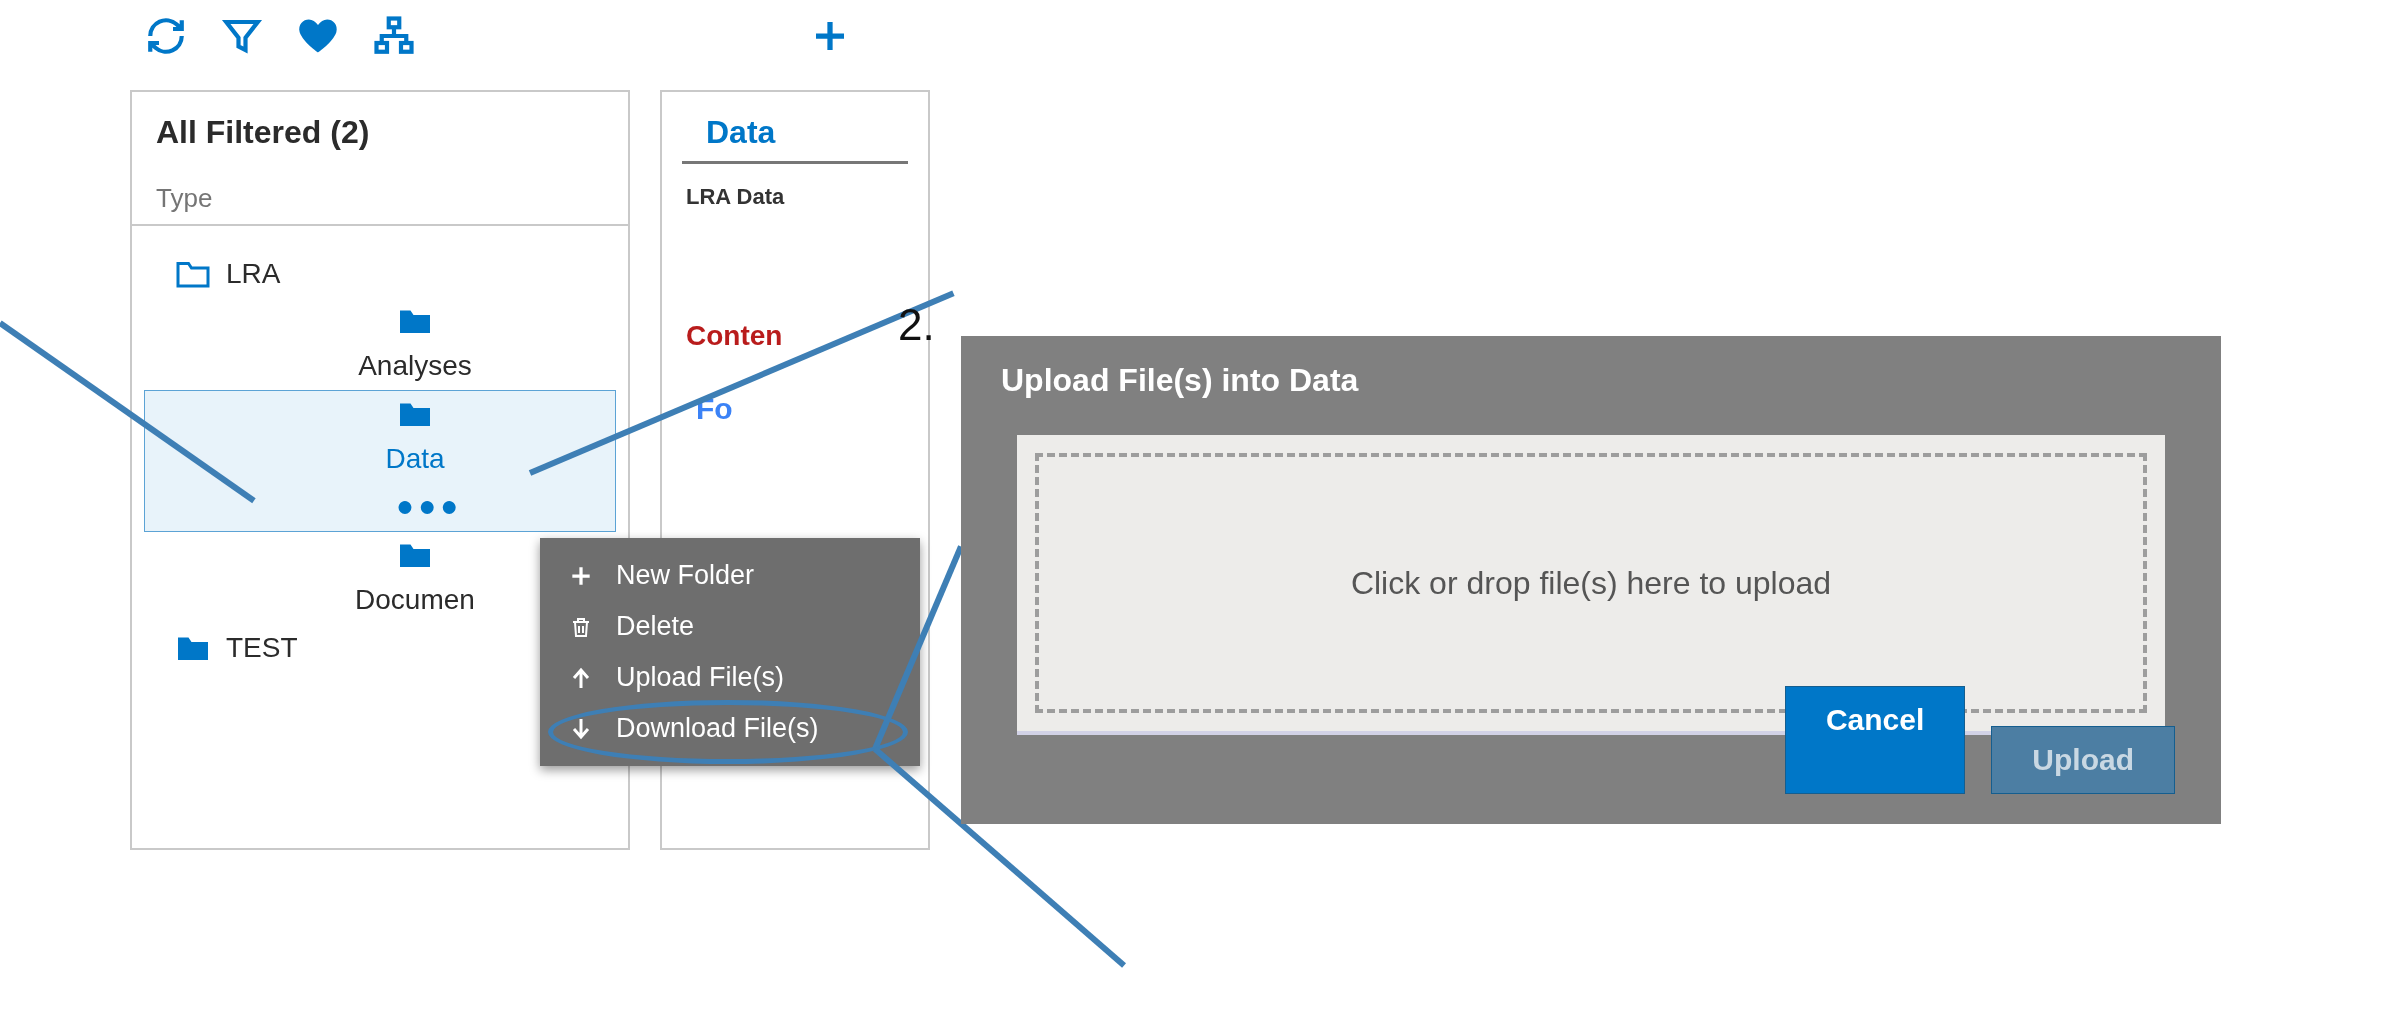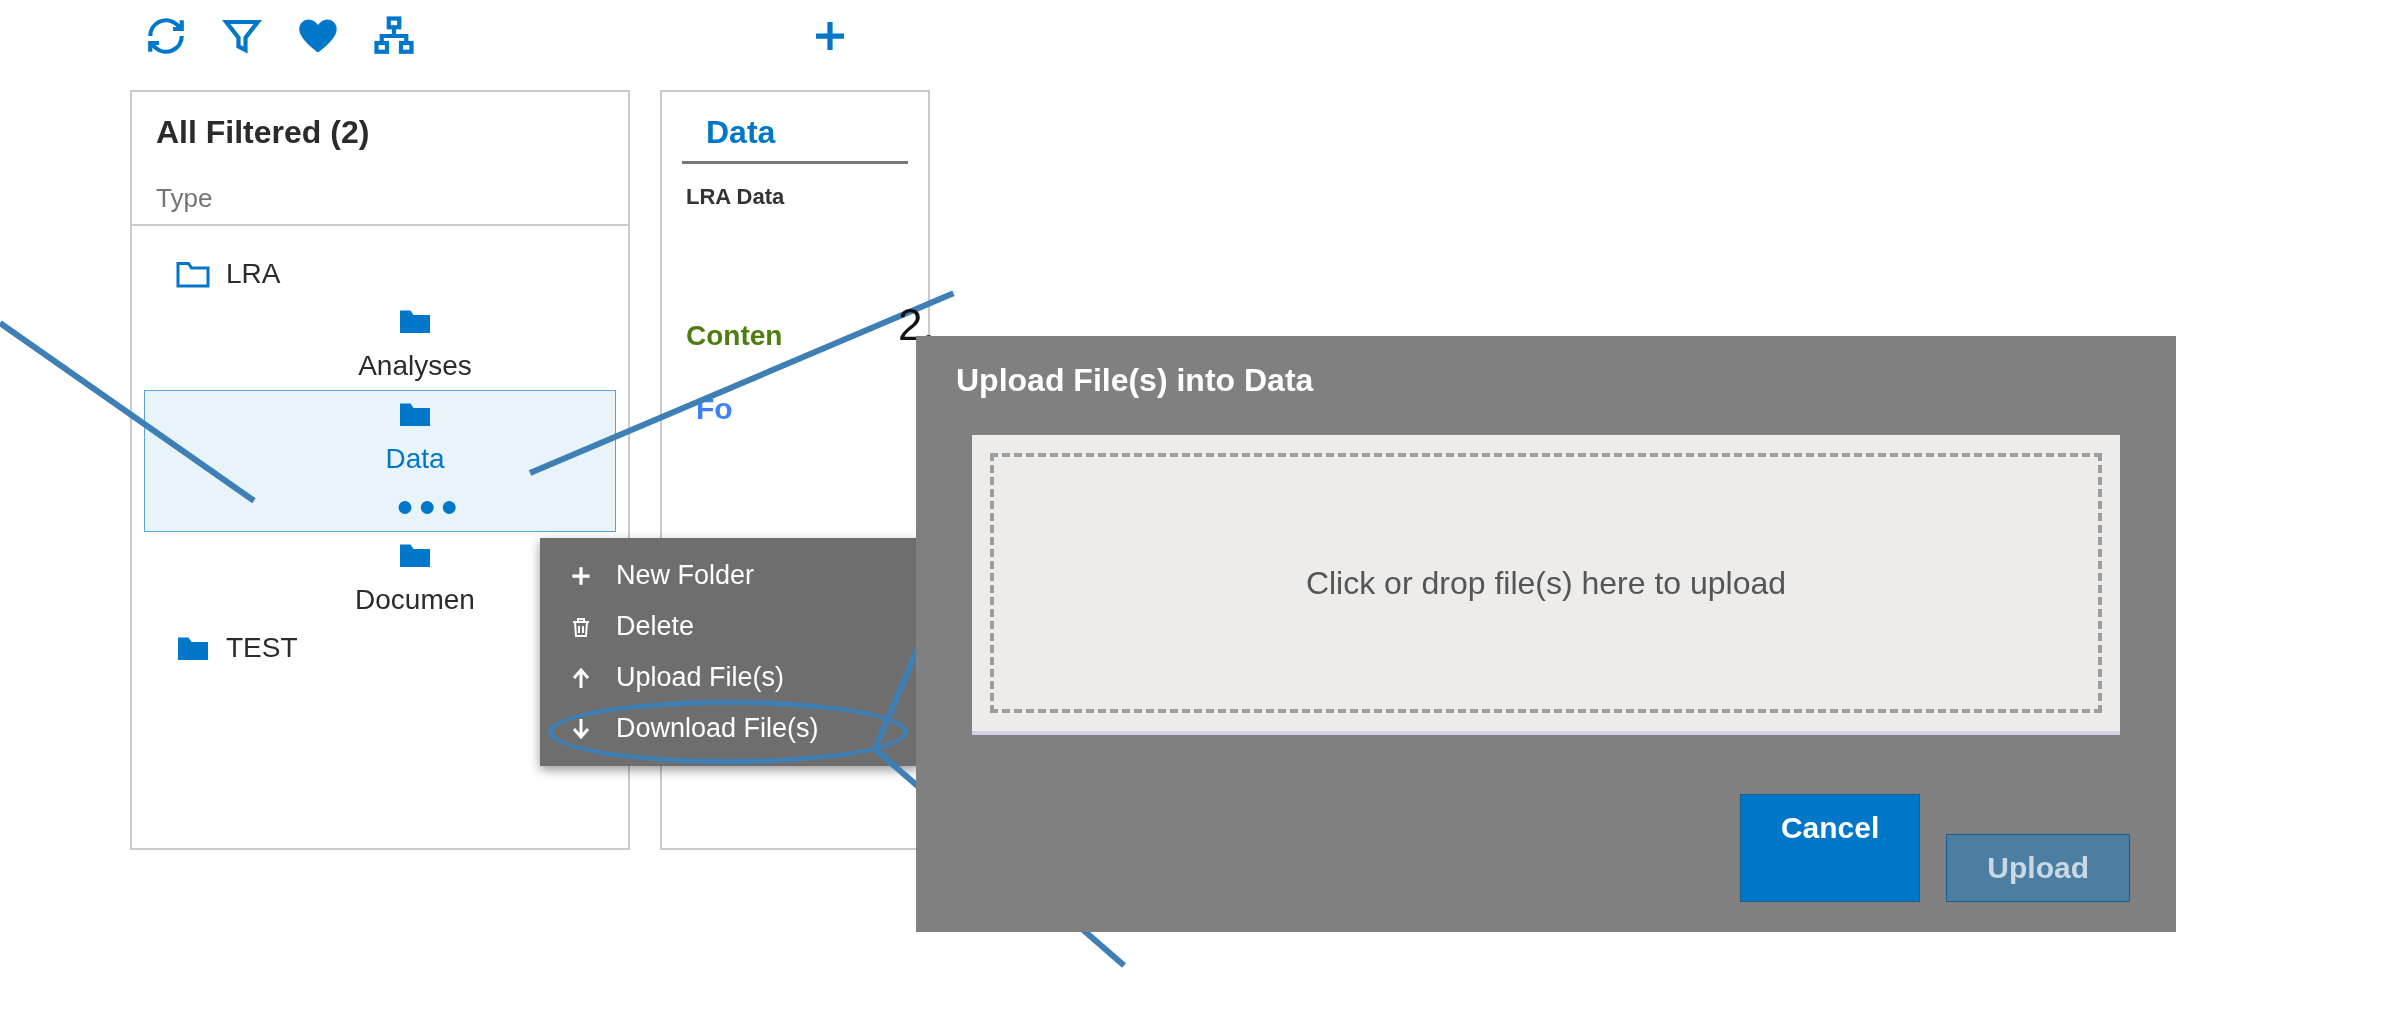--- a/index.html
+++ b/index.html
@@ -35,21 +35,21 @@
     .tree-item.sel { background:#E8F3FA; border:1px solid #5CA3D5; color:#0077C8; }
     .tree-item .folder-ic { width:38px; height:30px;}
     .dots { font-size:30px; color:#0077C8; letter-spacing:4px; margin-left: 28px; font-weight:bold;}
 
     .detail-panel {
       position: absolute; left: 530px; top: 90px; width: 270px; height: 760px;
       border: 2px solid #c9c9c9; background:#fff;
     }
     .detail-panel .hd { padding: 22px 24px 10px 24px; font-size: 32px; font-weight:bold; color:#0077C8; border-bottom:3px solid #777; margin:0 20px;}
     .detail-panel .sub { font-size:22px; font-weight:bold; padding:20px 24px; color:#333;}
-    .detail-panel .content-hdr { font-size:28px; font-weight:bold; padding: 90px 24px 6px 24px; color:#4d7c0f;}
+    .detail-panel .content-hdr { font-size:28px; font-weight:bold; padding: 90px 24px 6px 24px; color:#b91c1c;}
     .detail-panel .folder-hdr { font-size:30px; font-weight:bold; color:#3b82f6; padding:34px 34px;}
 
     
     .ctxmenu {
       position:absolute; left:410px; top:538px; width:380px; background:#6E6E6E; padding:12px 0;
       box-shadow: 0 4px 10px rgba(0,0,0,0.4);
     }
     .ctxmenu .row { display:flex; align-items:center; gap:20px; padding:10px 26px; color:#fff; font-size:27px; cursor:pointer; }
     .ctxmenu .row .ic { width:30px; height:30px; display:flex; align-items:center; justify-content:center;}
     .ctxmenu svg { stroke:#fff; fill:#fff; }
@@ -63,21 +63,21 @@
     
     .arrow-line {
       position:absolute; background:#3E7FB5; height:6px; transform-origin:left center;
     }
 
     
     .step-label { position:absolute; font-size:44px; color:#111; }
 
     
     .modal {
-      position:absolute; left:916px; top:336px; width:1260px; height:596px;
+      position:absolute; left:961px; top:336px; width:1260px; height:488px;
       background:#808080;
     }
     .modal .mtitle { color:#fff; font-size:32px; font-weight:bold; padding:26px 40px 10px 40px; }
     .drop-outer {
       margin: 26px 56px 0 56px; background:#EDECEA; padding:18px; border-bottom:4px solid #D2D2E6;
     }
     .drop-dashed {
       border:4px dashed #9d9d9d; height:260px; display:flex; align-items:center; justify-content:center;
       color:#555; font-size:32px;
     }

